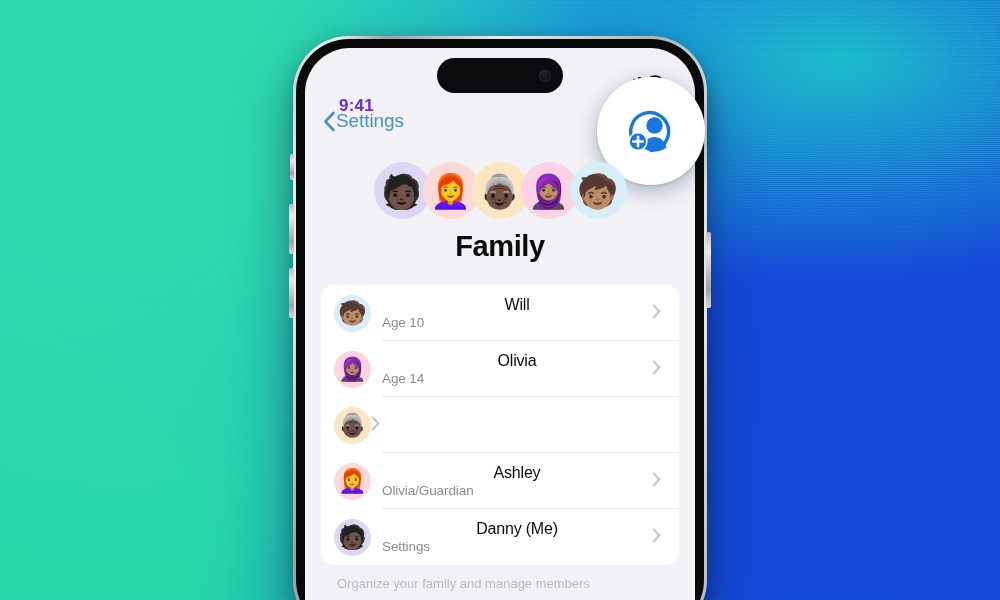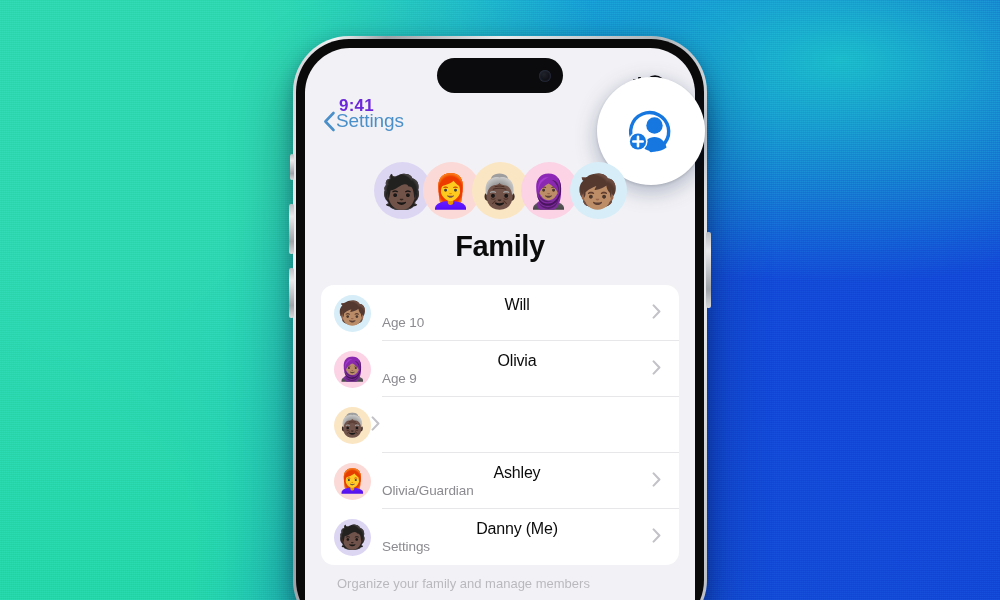--- a/index.html
+++ b/index.html
@@ -277,21 +277,21 @@
                 <path d="M1.6 1.4 L7.4 7.5 L1.6 13.6" stroke="#c2c2c7" stroke-width="2.1" stroke-linecap="round" stroke-linejoin="round"></path>
               </svg></div>
             <div class="row-sep"></div>
           </div>
           <div class="row">
             <div class="row-avatar" style="background: rgb(251, 211, 229);">
               <span>🧕🏽</span>
             </div>
             <div class="row-text">
               <div class="row-name">Olivia</div>
-              <div class="row-sub">Age 9</div>
+              <div class="row-sub">Age 14</div>
             </div>
             <div class="row-chev"><svg width="9" height="15" viewBox="0 0 9 15" fill="none">
                 <path d="M1.6 1.4 L7.4 7.5 L1.6 13.6" stroke="#c2c2c7" stroke-width="2.1" stroke-linecap="round" stroke-linejoin="round"></path>
               </svg></div>
             <div class="row-sep"></div>
           </div>
           <div class="row">
             <div class="row-avatar" style="background: rgb(251, 230, 196);">
               <span>👵🏿</span>
             </div>

